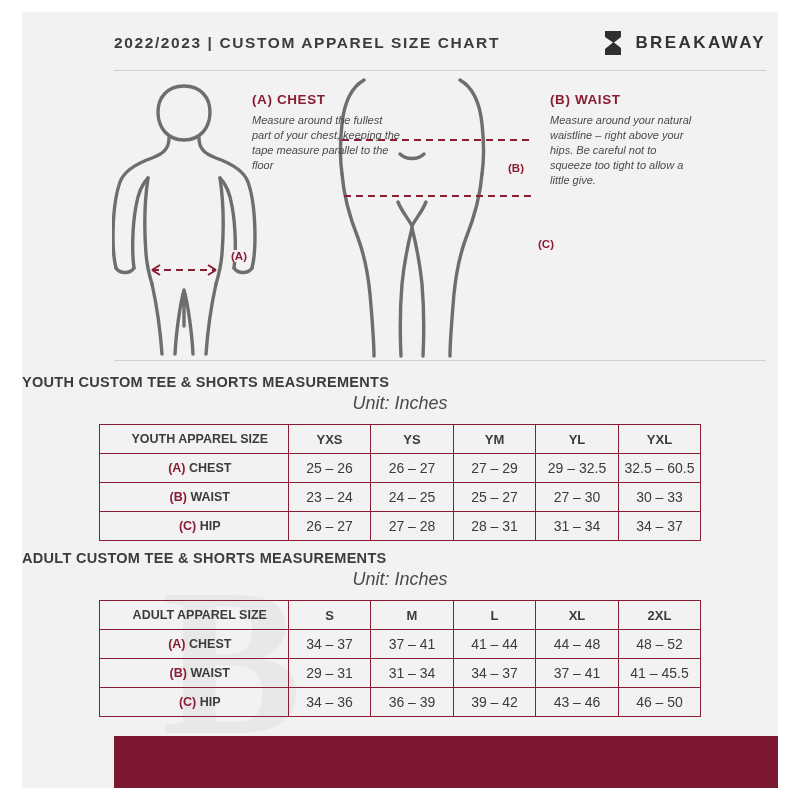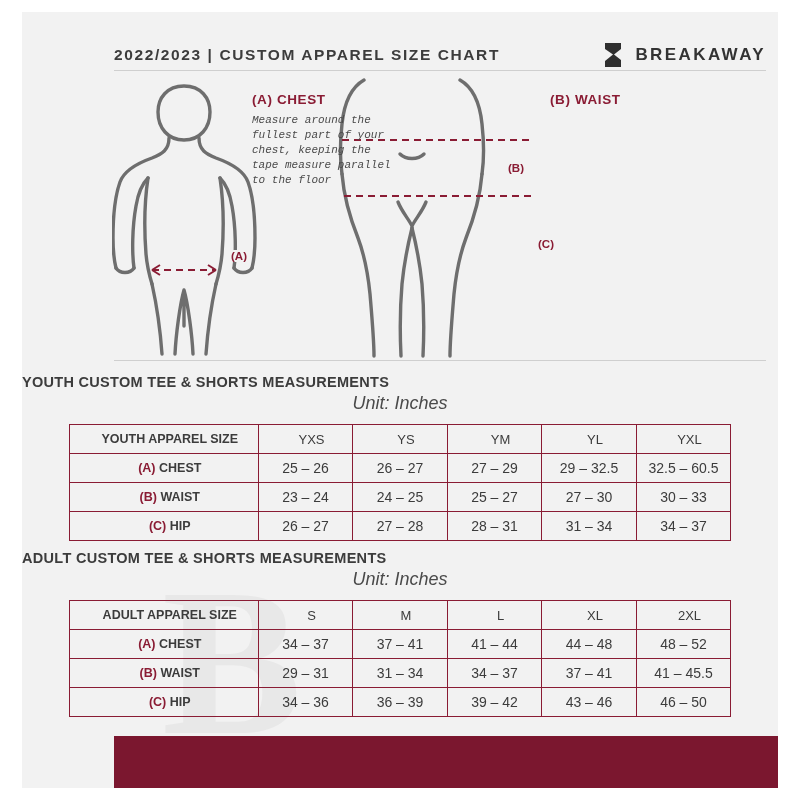--- a/index.html
+++ b/index.html
@@ -39,21 +39,21 @@
     color: #e8e8e8;
     font-family: "Liberation Serif", serif;
     line-height: 1;
     user-select: none;
     letter-spacing: -8px;
   }
 
   
   .header {
     position: absolute;
-    left: 0; top: 12px;
+    left: 0; top: 0;
     width: 756px;
     height: 58px;
   }
   .header-title {
     position: absolute;
     left: 92px;
     top: 22px;
     font-size: 15.5px;
     font-weight: 700;
     letter-spacing: 1.6px;
@@ -107,21 +107,20 @@
     font-weight: 700;
     color: #8a1c34;
     letter-spacing: .6px;
     margin-bottom: 6px;
   }
   .note-body {
     font-size: 11px;
     line-height: 15px;
     color: #4a4a4a;
     font-style: italic;
-    font-family: Liberation Mono, monospace;
   }
   .note-chest { left: 230px; top: 22px; width: 150px; }
   .note-waist { left: 528px; top: 22px; width: 150px; }
   .note-hips  { left: 528px; top: 158px; width: 155px; }
 
   .illus-rule {
     position: absolute;
     left: 92px;
     right: 12px;
     top: 348px;
@@ -159,23 +158,22 @@
     text-align: center;
     padding: 0;
   }
   table.sz th.rowhead, table.sz td.rowhead {
     text-align: center;
     padding-left: 12px;
     font-weight: 700;
     font-size: 12.5px;
   }
   table.sz th {
-    font-weight: 400;
+    font-weight: 700;
     font-size: 13px;
-    padding-left: 12px;
   }
   .lbl { color: #8a1c34; }
   .colw-head { width: 176px; }
   .colw { width: 81.5px; }
 
   .footer-bar {
     position: absolute;
     left: 92px;
     top: 724px;
     width: 664px;
@@ -258,20 +256,21 @@
           <line x1="232" y1="118" x2="424" y2="118" stroke-dasharray="7,5"></line>
         </g>
       </svg>
 
       <div class="note note-chest">
         <div class="note-title">(A) CHEST</div>
         <div class="note-body">Measure around the fullest part of your chest, keeping the tape measure parallel to the floor</div>
       </div>
       <div class="note note-waist">
         <div class="note-title">(B) WAIST</div>
+        <div class="note-body">Measure around your natural waistline – right above your hips. Be careful not to squeeze too tight to allow a little give.</div>
       </div>
 
       <div style="position:absolute;left:205px;top:180px;color:#8a1c34;font-size:11.5px;font-weight:700;background:#f2f2f2;padding:0 4px;">(A)</div>
       <div style="position:absolute;left:482px;top:92px;color:#8a1c34;font-size:11.5px;font-weight:700;background:#f2f2f2;padding:0 4px;">(B)</div>
       <div style="position:absolute;left:512px;top:168px;color:#8a1c34;font-size:11.5px;font-weight:700;background:#f2f2f2;padding:0 4px;">(C)</div>
     </div>
     <div class="illus-rule"></div>
 
     <div class="tbl-block" style="top:362px;">
       <div class="tbl-title">YOUTH CUSTOM TEE &amp; SHORTS MEASUREMENTS</div>

